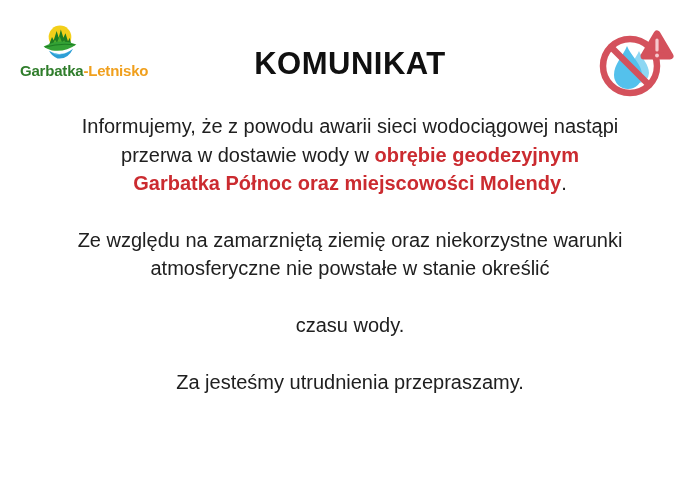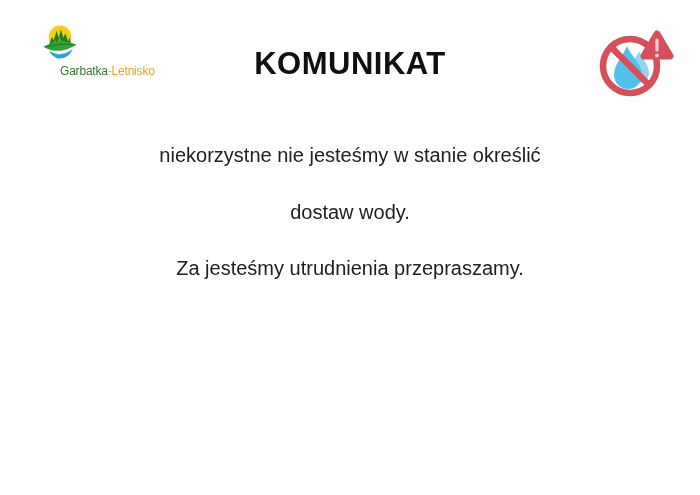--- a/index.html
+++ b/index.html
@@ -15,26 +15,25 @@
   
   .logo {
     position: absolute;
     left: 20px;
     top: 22px;
     width: 80px;
     text-align: center;
   }
   .logo-icon svg { width: 42px; height: 40px; display: inline-block; }
   .logo-text {
-    font-size: 12px;
-    font-weight: normal;
+    font-size: 15px;
+    font-weight: bold;
     letter-spacing: -0.2px;
     white-space: nowrap;
     line-height: 10px;
-    margin-left: 40px;
   }
   .logo-green { color: #2f7d2b; }
   .logo-orange { color: #f0a01e; }
 
   .title {
     position: absolute;
     top: 46px;
     left: 0;
     width: 100%;
     text-align: center;
@@ -95,21 +94,26 @@
       <line x1="17" y1="20" x2="55" y2="58" stroke="#d4515c" stroke-width="6.5" stroke-linecap="round"></line>
 
       <polygon points="63,7 76,29 50,29" fill="#d4515c" stroke="#d4515c" stroke-width="7" stroke-linejoin="round"></polygon>
       <line x1="63" y1="13" x2="63" y2="23" stroke="#f6c9ce" stroke-width="3.2" stroke-linecap="round"></line>
       <circle cx="63" cy="28.5" r="1.9" fill="#f6c9ce"></circle>
     </svg>
   </div>
 
   <div class="content">
     <p>
+      <span>Informujemy, że z powodu awarii sieci wodociągowej nastąpi</span><br>
+      <span>przerwa w dostawie wody w </span><span class="red">obrębie geodezyjnym</span><br>
+      <span class="red">Garbatka Północ oraz miejscowości Molendy</span><span>.</span>
+    </p>
+    <p>
+      <span>Ze względu na zamarzniętą ziemię oraz niekorzystne warunki</span><br>
+      <span>atmosferyczne nie powstałe w stanie określić</span><br>
       <br>
-      <span>niekorzystne nie jesteśmy w stanie określić</span><br>
-      <br>
-      <span>dostaw wody.</span>
+      <span>czasu wody.</span>
     </p>
     <p>Za jesteśmy utrudnienia przepraszamy.</p>
   </div>
 
 </div>
 
 </body></html>

